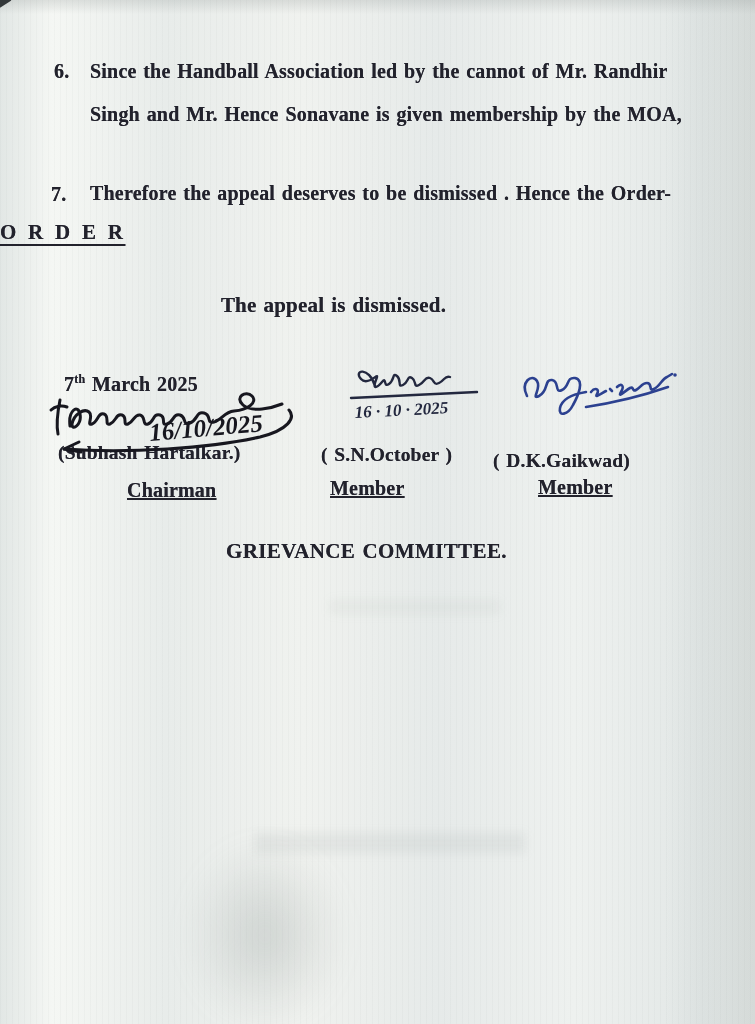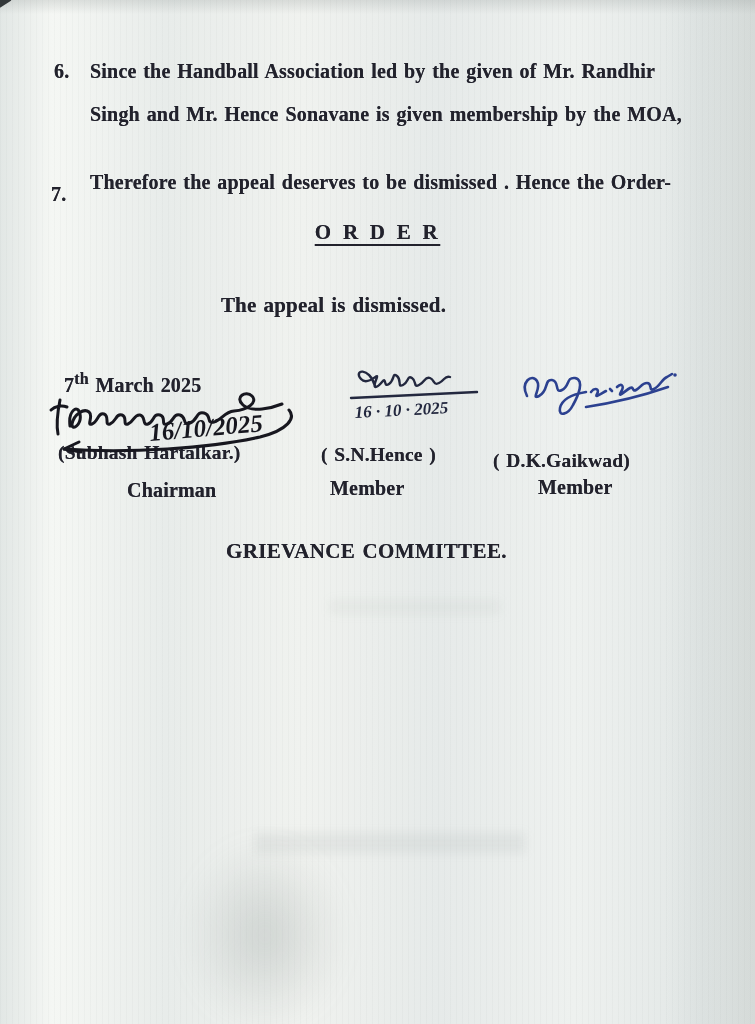--- a/index.html
+++ b/index.html
@@ -7,27 +7,27 @@
     position:relative;width:755px;height:1024px;overflow:hidden;
     font-family:"Liberation Serif",serif;font-weight:bold;color:#22222c;
     background:
       linear-gradient(180deg, rgba(110,118,116,0.18) 0px, rgba(110,118,116,0) 14px),
       repeating-linear-gradient(90deg, rgba(120,130,128,0.045) 0px, rgba(120,130,128,0.045) 1px, rgba(0,0,0,0) 1px, rgba(0,0,0,0) 6px),
       linear-gradient(90deg,#e2e7e5 0%, #f5f7f4 7%, #e8ecea 22%, #f0f2ef 40%, #e6eae9 58%, #eef1ef 76%, #e2e7e6 93%, #e7ebe9 100%);
   }
   .abs{position:absolute;}
   .doc-text{font-size:20px;line-height:26px;letter-spacing:0.2px;word-spacing:1.5px;
     text-shadow:0 0 0.5px rgba(30,30,45,0.75);white-space:nowrap;}
-  .order-heading{left:0;top:219px;width:755px;text-align:center;font-size:21px;
+  .order-heading{left:0;top:219px;width:755px;text-align:left;font-size:21px;
     letter-spacing:2.5px;text-decoration:underline;text-decoration-thickness:2px;text-underline-offset:5px;}
   .verdict{left:0;top:292px;width:667px;text-align:center;font-size:21px;}
   .date-line{left:64px;top:366px;font-size:20px;}
-  .date-line sup{font-size:16px;vertical-align:super;}
+  .date-line sup{font-size:12px;vertical-align:super;}
   .sig-name{font-size:19.5px;}
-  .sig-role{font-size:20px;}
+  .sig-role{font-size:20px;text-decoration:underline;}
   .committee{left:226px;top:510px;font-size:21px;letter-spacing:0.4px;margin-top:28px;}
   svg.sig{overflow:visible;}
   .corner-nick{left:-4px;top:-4px;width:14px;height:9px;background:#33383a;transform:rotate(-32deg);}
   .smudge{left:185px;top:840px;width:160px;height:190px;border-radius:50%;
     background:radial-gradient(ellipse at center, rgba(125,136,134,0.28), rgba(125,136,134,0) 70%);
     filter:blur(14px);}
   .bleed1{left:255px;top:833px;width:270px;height:20px;background:rgba(138,148,146,0.12);filter:blur(5px);}
   .bleed2{left:330px;top:600px;width:170px;height:14px;background:rgba(138,148,146,0.08);filter:blur(5px);}
   .right-vignette{right:0;top:0;width:90px;height:1024px;
     background:linear-gradient(90deg, rgba(150,160,158,0) 0%, rgba(150,160,158,0.14) 70%, rgba(140,150,148,0.2) 100%);}
@@ -37,38 +37,38 @@
 
 <div class="paper">
 
   <div class="abs corner-nick"></div>
   <div class="abs right-vignette"></div>
   <div class="abs smudge"></div>
   <div class="abs bleed1"></div>
   <div class="abs bleed2"></div>
 
   <div class="abs doc-text" style="left:54px;top:58px;">6.</div>
-  <div class="abs doc-text" style="left:90px;top:58px;">Since the Handball Association led by the given of Mr. Randhir</div>
+  <div class="abs doc-text" style="left:90px;top:58px;">Since the Handball Association led by the cannot of Mr. Randhir</div>
   <div class="abs doc-text" style="left:90px;top:101px;">Singh and Mr. Hence Sonavane is given membership by the MOA,</div>
 
   <div class="abs doc-text" style="left:51px;top:181px;">7.</div>
-  <div class="abs doc-text" style="left:90px;top:169px;">Therefore the appeal deserves to be dismissed . Hence the Order-</div>
+  <div class="abs doc-text" style="left:90px;top:180px;">Therefore the appeal deserves to be dismissed . Hence the Order-</div>
 
   <div class="abs doc-text order-heading">O R D E R</div>
 
   <div class="abs doc-text verdict">The appeal is dismissed.</div>
 
   <div class="abs doc-text date-line">
     <span>7</span><sup>th</sup><span> March 2025</span>
   </div>
 
   <div class="abs doc-text sig-name" style="left:58px;top:440px;">(Subhash Hartalkar.)</div>
   <div class="abs doc-text sig-role" style="left:127px;top:477px;">Chairman</div>
 
-  <div class="abs doc-text sig-name" style="left:321px;top:442px;">( S.N.Hence )</div>
+  <div class="abs doc-text sig-name" style="left:321px;top:442px;">( S.N.October )</div>
   <div class="abs doc-text sig-role" style="left:330px;top:475px;">Member</div>
 
   <div class="abs doc-text sig-name" style="left:493px;top:440px;margin-top:8px;">( D.K.Gaikwad)</div>
   <div class="abs doc-text sig-role" style="left:538px;top:474px;">Member</div>
 
   <svg class="abs sig" style="left:46px;top:388px;" width="280" height="76" viewBox="0 0 280 76">
     <g fill="none" stroke-linecap="round" stroke-linejoin="round" stroke-width="3" stroke="#17171f">
       <path d="M14,12 C12,22 10,36 12,46 M5,22 C9,18 16,17 21,19"></path>
       <path d="M24,38 C22,22 32,16 34,26 C36,36 26,44 26,36 C28,26 38,20 43,24 C48,28 40,38 46,36 C52,34 52,24 58,26 C64,28 58,38 64,36 C70,34 70,25 76,27 C82,29 76,38 82,36 C88,34 88,26 94,27 C100,28 96,38 102,36 C108,34 107,25 114,27 C121,29 114,38 121,36 C128,34 127,25 134,27 C141,29 136,38 144,35 C152,32 150,23 158,25 C166,27 160,36 168,34 C176,32 178,24 188,23 C202,22 212,14 206,8 C200,2 188,9 197,17 C206,25 226,20 236,16"></path>
       <path d="M243,22 C250,30 242,42 214,49 C164,60 82,66 18,61"></path>

